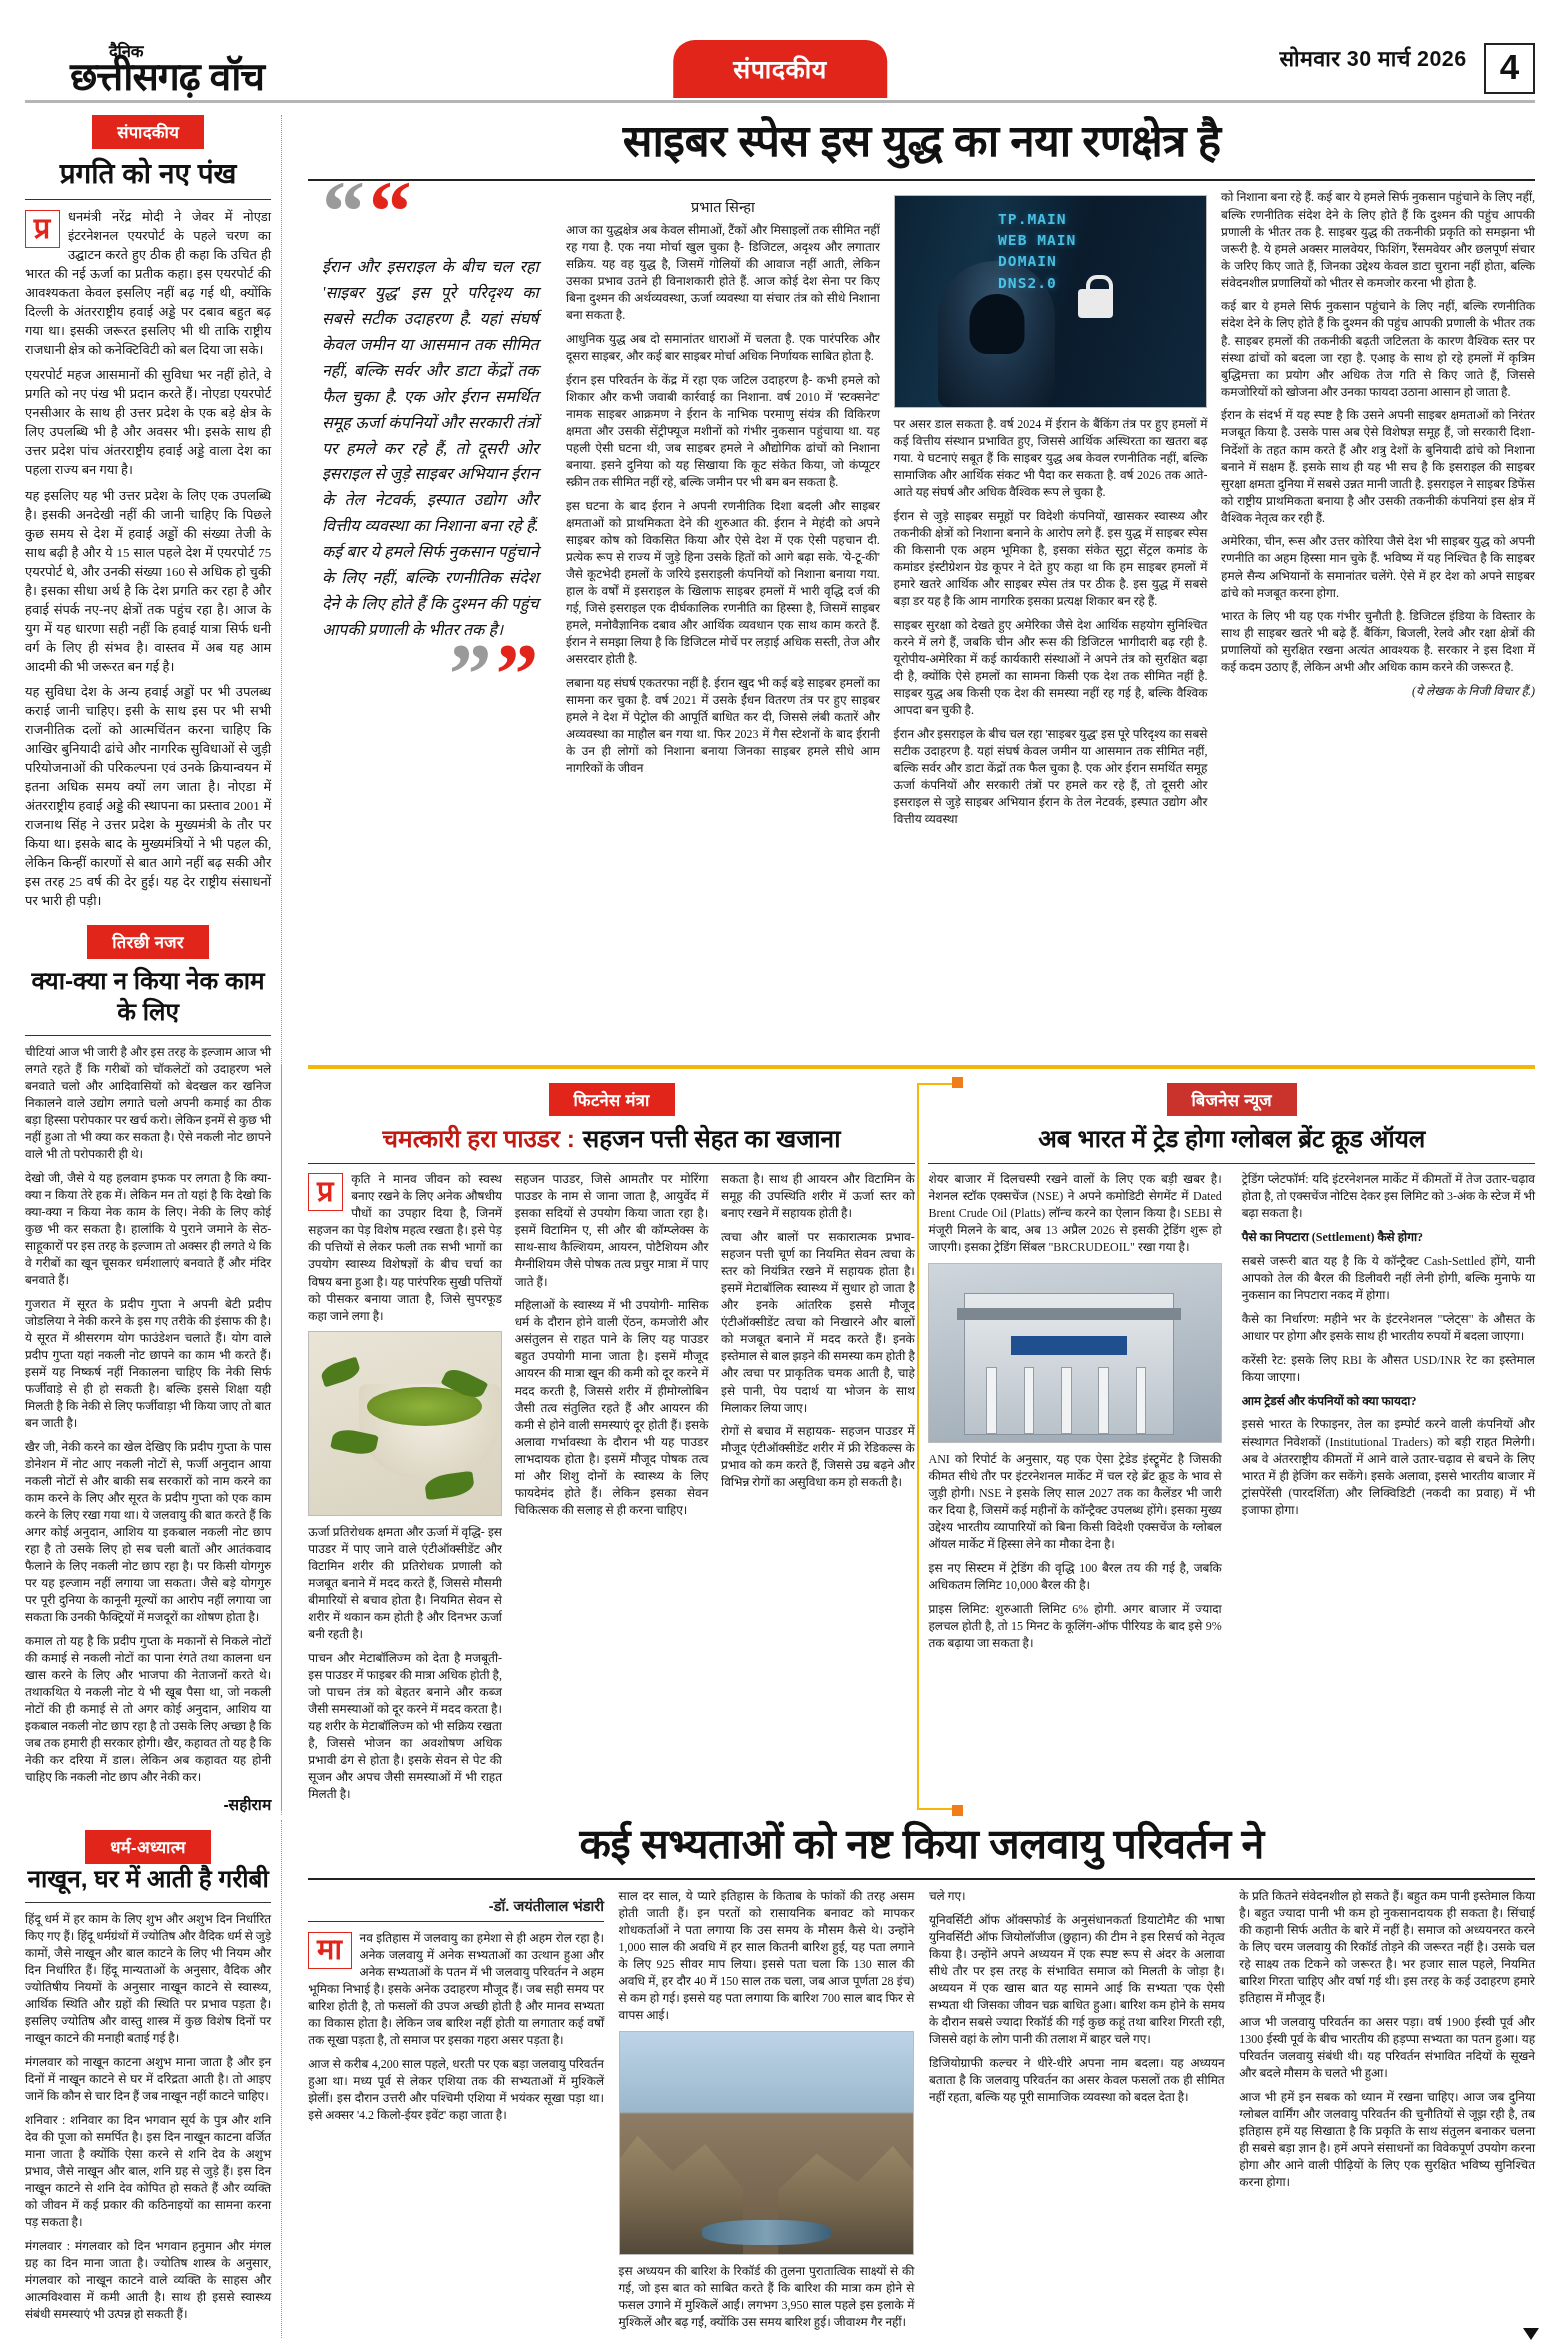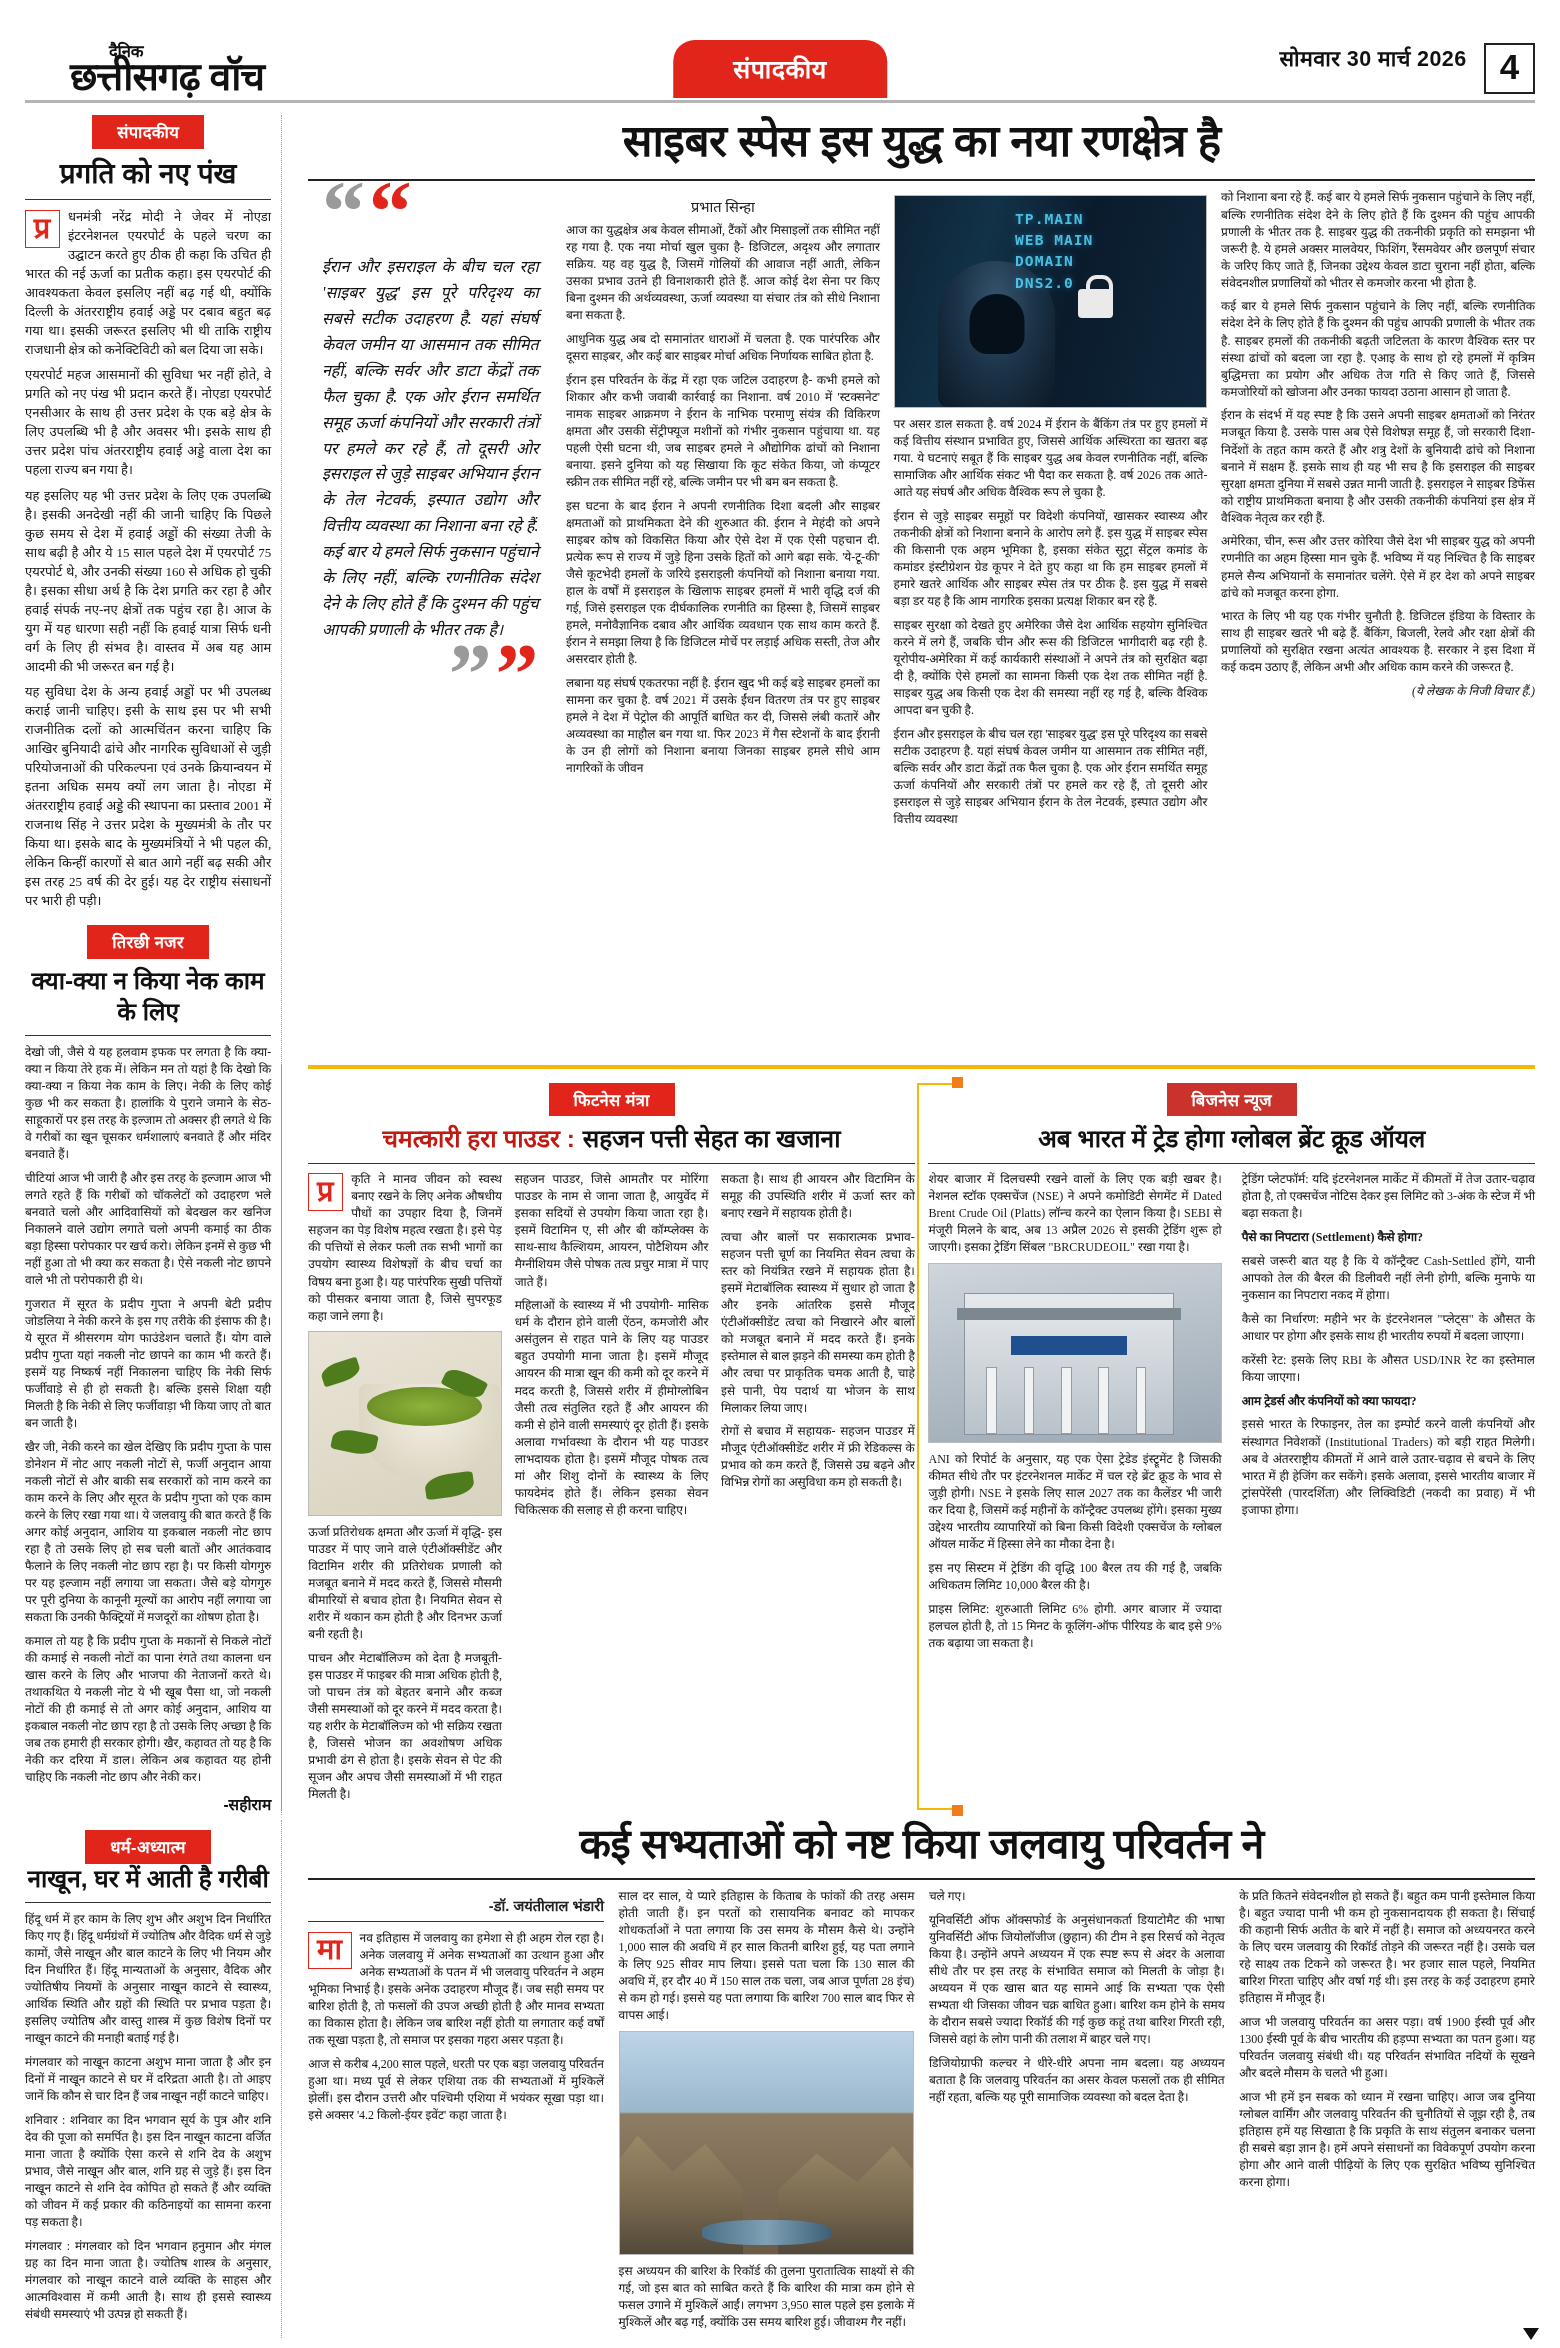--- a/index.html
+++ b/index.html
@@ -253,21 +253,21 @@
     left: 50%;
     top: 33px;
     transform: translateX(-50%);
     width: 55px;
     height: 60px;
     background: #06101b;
     border-radius: 27px 27px 17.6px 17.6px;
   }
   .cyber-code {
     position: absolute;
-    right: 5px;
+    right: 22px;
     top: 5.9px;
     width: 61%;
     height: 92%;
     font-family: "DejaVu Sans Mono", monospace;
     font-size: 14.6px;
     font-weight: bold;
     color: #56d8ff;
     line-height: 1.45;
     opacity: .85;
     letter-spacing: 1px;
@@ -468,22 +468,22 @@
       <p class="body">एयरपोर्ट महज आसमानों की सुविधा भर नहीं होते, वे प्रगति को नए पंख भी प्रदान करते हैं। नोएडा एयरपोर्ट एनसीआर के साथ ही उत्तर प्रदेश के एक बड़े क्षेत्र के लिए उपलब्धि भी है और अवसर भी। इसके साथ ही उत्तर प्रदेश पांच अंतरराष्ट्रीय हवाई अड्डे वाला देश का पहला राज्य बन गया है।</p>
       <p class="body">यह इसलिए यह भी उत्तर प्रदेश के लिए एक उपलब्धि है। इसकी अनदेखी नहीं की जानी चाहिए कि पिछले कुछ समय से देश में हवाई अड्डों की संख्या तेजी के साथ बढ़ी है और ये 15 साल पहले देश में एयरपोर्ट 75 एयरपोर्ट थे, और उनकी संख्या 160 से अधिक हो चुकी है। इसका सीधा अर्थ है कि देश प्रगति कर रहा है और हवाई संपर्क नए-नए क्षेत्रों तक पहुंच रहा है। आज के युग में यह धारणा सही नहीं कि हवाई यात्रा सिर्फ धनी वर्ग के लिए ही संभव है। वास्तव में अब यह आम आदमी की भी जरूरत बन गई है।</p>
       <p class="body">यह सुविधा देश के अन्य हवाई अड्डों पर भी उपलब्ध कराई जानी चाहिए। इसी के साथ इस पर भी सभी राजनीतिक दलों को आत्मचिंतन करना चाहिए कि आखिर बुनियादी ढांचे और नागरिक सुविधाओं से जुड़ी परियोजनाओं की परिकल्पना एवं उनके क्रियान्वयन में इतना अधिक समय क्यों लग जाता है। नोएडा में अंतरराष्ट्रीय हवाई अड्डे की स्थापना का प्रस्ताव 2001 में राजनाथ सिंह ने उत्तर प्रदेश के मुख्यमंत्री के तौर पर किया था। इसके बाद के मुख्यमंत्रियों ने भी पहल की, लेकिन किन्हीं कारणों से बात आगे नहीं बढ़ सकी और इस तरह 25 वर्ष की देर हुई। यह देर राष्ट्रीय संसाधनों पर भारी ही पड़ी।</p>
 
       <div class="tag-center" style="margin-top:13.7px;">
         <span class="red-tag">तिरछी नजर</span>
       </div>
       <div class="hl-md" style="margin:7.8px 0 7.8px 0;">क्या-क्या न किया नेक काम के लिए</div>
       <div class="hrule-thin" style="margin-bottom:7.8px;"></div>
 
+      <p class="body small">चीटियां आज भी जारी है और इस तरह के इल्जाम आज भी लगते रहते हैं कि गरीबों को चॉकलेटों को उदाहरण भले बनवाते चलो और आदिवासियों को बेदखल कर खनिज निकालने वाले उद्योग लगाते चलो अपनी कमाई का ठीक बड़ा हिस्सा परोपकार पर खर्च करो। लेकिन इनमें से कुछ भी नहीं हुआ तो भी क्या कर सकता है। ऐसे नकली नोट छापने वाले भी तो परोपकारी ही थे।</p>
       <p class="body small">देखो जी, जैसे ये यह हलवाम इफक पर लगता है कि क्या-क्या न किया तेरे हक में। लेकिन मन तो यहां है कि देखो कि क्या-क्या न किया नेक काम के लिए। नेकी के लिए कोई कुछ भी कर सकता है। हालांकि ये पुराने जमाने के सेठ-साहूकारों पर इस तरह के इल्जाम तो अक्सर ही लगते थे कि वे गरीबों का खून चूसकर धर्मशालाएं बनवाते हैं और मंदिर बनवाते हैं।</p>
-      <p class="body small">चीटियां आज भी जारी है और इस तरह के इल्जाम आज भी लगते रहते हैं कि गरीबों को चॉकलेटों को उदाहरण भले बनवाते चलो और आदिवासियों को बेदखल कर खनिज निकालने वाले उद्योग लगाते चलो अपनी कमाई का ठीक बड़ा हिस्सा परोपकार पर खर्च करो। लेकिन इनमें से कुछ भी नहीं हुआ तो भी क्या कर सकता है। ऐसे नकली नोट छापने वाले भी तो परोपकारी ही थे।</p>
       <p class="body small">गुजरात में सूरत के प्रदीप गुप्ता ने अपनी बेटी प्रदीप जोडलिया ने नेकी करने के इस गए तरीके की इंसाफ की है। ये सूरत में श्रीसरगम योग फाउंडेशन चलाते हैं। योग वाले प्रदीप गुप्ता यहां नकली नोट छापने का काम भी करते हैं। इसमें यह निष्कर्ष नहीं निकालना चाहिए कि नेकी सिर्फ फर्जीवाड़े से ही हो सकती है। बल्कि इससे शिक्षा यही मिलती है कि नेकी से लिए फर्जीवाड़ा भी किया जाए तो बात बन जाती है।</p>
       <p class="body small">खैर जी, नेकी करने का खेल देखिए कि प्रदीप गुप्ता के पास डोनेशन में नोट आए नकली नोटों से, फर्जी अनुदान आया नकली नोटों से और बाकी सब सरकारों को नाम करने का काम करने के लिए और सूरत के प्रदीप गुप्ता को एक काम करने के लिए रखा गया था। ये जलवायु की बात करते हैं कि अगर कोई अनुदान, आशिय या इकबाल नकली नोट छाप रहा है तो उसके लिए हो सब चली बातों और आतंकवाद फैलाने के लिए नकली नोट छाप रहा है। पर किसी योगगुरु पर यह इल्जाम नहीं लगाया जा सकता। जैसे बड़े योगगुरु पर पूरी दुनिया के कानूनी मूल्यों का आरोप नहीं लगाया जा सकता कि उनकी फैक्ट्रियों में मजदूरों का शोषण होता है।</p>
       <p class="body small">कमाल तो यह है कि प्रदीप गुप्ता के मकानों से निकले नोटों की कमाई से नकली नोटों का पाना रंगते तथा कालना धन खास करने के लिए और भाजपा की नेताजनों करते थे। तथाकथित ये नकली नोट ये भी खूब पैसा था, जो नकली नोटों की ही कमाई से तो अगर कोई अनुदान, आशिय या इकबाल नकली नोट छाप रहा है तो उसके लिए अच्छा है कि जब तक हमारी ही सरकार होगी। खैर, कहावत तो यह है कि नेकी कर दरिया में डाल। लेकिन अब कहावत यह होनी चाहिए कि नकली नोट छाप और नेकी कर।</p>
       <div class="byline-right">-सहीराम</div>
     </div>
 
     <div class="vline"></div>
 
     <div class="col-right-top">
       <div class="hl-xl">साइबर स्पेस इस युद्ध का नया रणक्षेत्र है</div>

